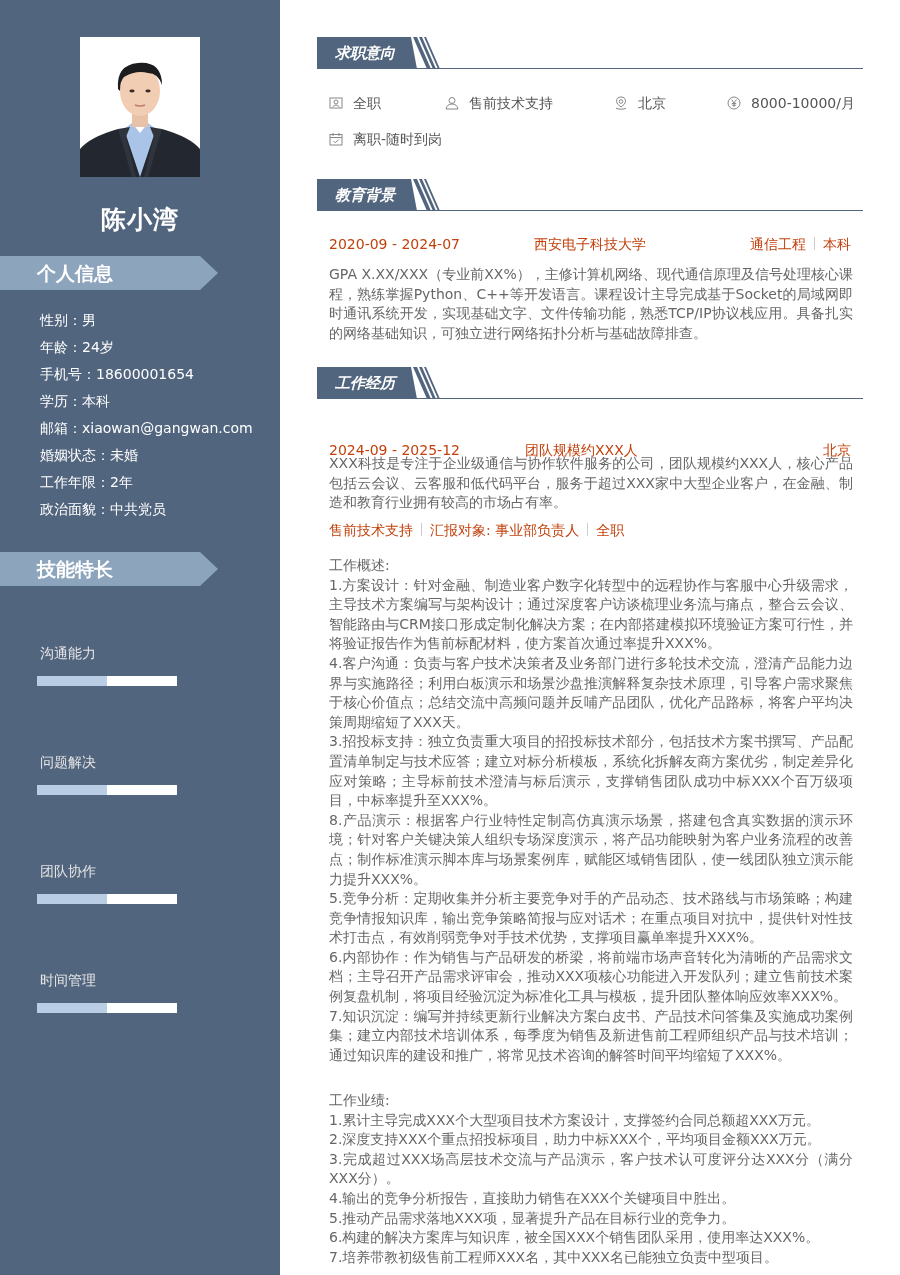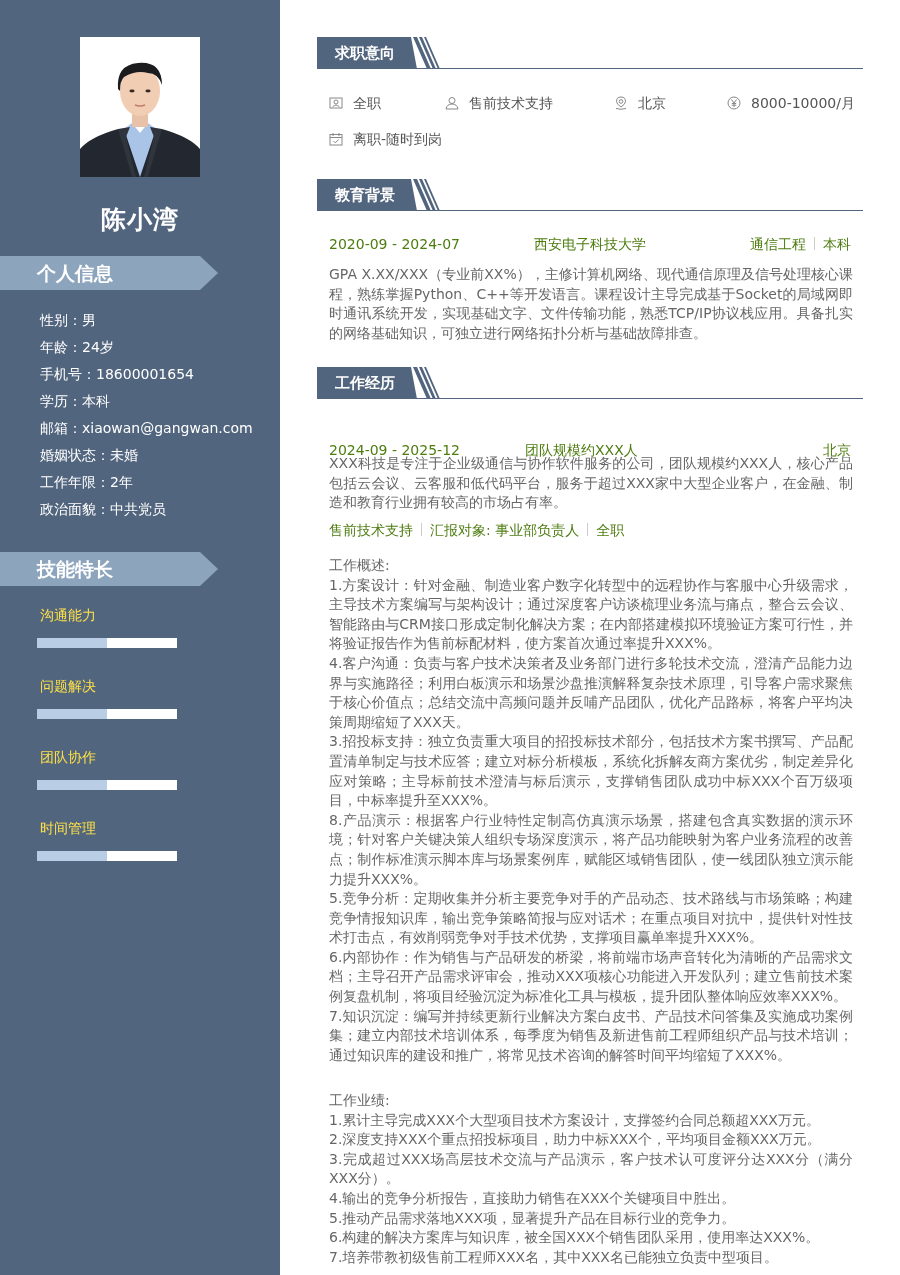--- a/index.html
+++ b/index.html
@@ -9,34 +9,34 @@
   
   .sidebar { position: absolute; left: 0; top: 0; width: 280px; height: 1275px; background: #52657e; }
   .photo { position: absolute; left: 80px; top: 37px; width: 120px; height: 140px; background: #ffffff; overflow: hidden; }
   .photo svg { display: block; }
   .name { position: absolute; left: 0; top: 203px; width: 280px; text-align: center; color: #ffffff; font-size: 25px; font-weight: bold; letter-spacing: 1px; }
   .side-title { position: absolute; left: 0; width: 218px; height: 34px; background: #8da4bd; clip-path: polygon(0 0, 200px 0, 218px 50%, 200px 100%, 0 100%); color: #ffffff; font-size: 19px; font-weight: bold; line-height: 34px; padding-left: 37px; }
   .info-list { position: absolute; left: 40px; top: 310px; list-style: none; }
   .info-list li { color: #ffffff; font-size: 14px; height: 27px; line-height: 20px; white-space: nowrap; }
   .skills { position: absolute; left: 37px; top: 605px; }
   .skill { height: 71px; }
-  .skill-label { color: #fde047; font-size: 14px; height: 20px; line-height: 20px; padding-left: 3px; }
+  .skill-label { color: #e5e5e5; font-size: 14px; height: 20px; line-height: 20px; padding-left: 3px; margin-top: 38px; }
   .skill-bar { margin-top: 13px; width: 140px; height: 10px; background: #ffffff; position: relative; }
   .skill-fill { position: absolute; left: 0; top: 0; height: 10px; background: #b9cde5; }
 
   
   .main { position: absolute; left: 317px; top: 0; width: 546px; }
-  .sec-head { position: absolute; left: 0; width: 546px; height: 32px; }
+  .sec-head { position: absolute; left: 0; width: 546px; height: 32px; font-style: italic; }
   .sec-head .line { position: absolute; left: 0; bottom: 0; width: 546px; height: 1px; background: #52657e; }
   .sec-head .tab { position: absolute; left: 0; top: 0; height: 32px; width: 100px; background: #52657e; clip-path: polygon(0 0, 94px 0, 100px 100%, 0 100%); color: #ffffff; font-size: 15px; font-weight: bold; line-height: 32px; padding-left: 18px; }
   .sec-head .stripes { position: absolute; left: 96px; top: 0; width: 28px; height: 32px; }
   .intent-row { position: absolute; left: 12px; font-size: 14px; color: #555; height: 20px; line-height: 20px; white-space: nowrap; }
   .intent-item { position: absolute; top: 0; display: flex; align-items: center; white-space: nowrap; }
   .intent-item .ico { width: 14px; height: 14px; margin-right: 10px; display: inline-block; }
-  .meta-row { position: absolute; left: 12px; width: 522px; height: 20px; font-size: 14px; color: #4d7c0f; line-height: 20px; }
+  .meta-row { position: absolute; left: 12px; width: 522px; height: 20px; font-size: 14px; color: #c2410c; line-height: 20px; }
   .meta-row .c1 { position: absolute; left: 0; top: 0; }
   .meta-row .c2 { position: absolute; top: 0; }
   .meta-row .c3 { position: absolute; right: 0; top: 0; }
   .sep { display: inline-block; width: 1px; height: 13px; background: #ccc; margin: 0 8px; vertical-align: -1px; }
   .para { position: absolute; left: 12px; width: 524px; font-size: 14px; line-height: 19.6px; color: #666; text-align: justify; }
   .para p { margin: 0; }
 </style>
 </head>
 <body>
 

